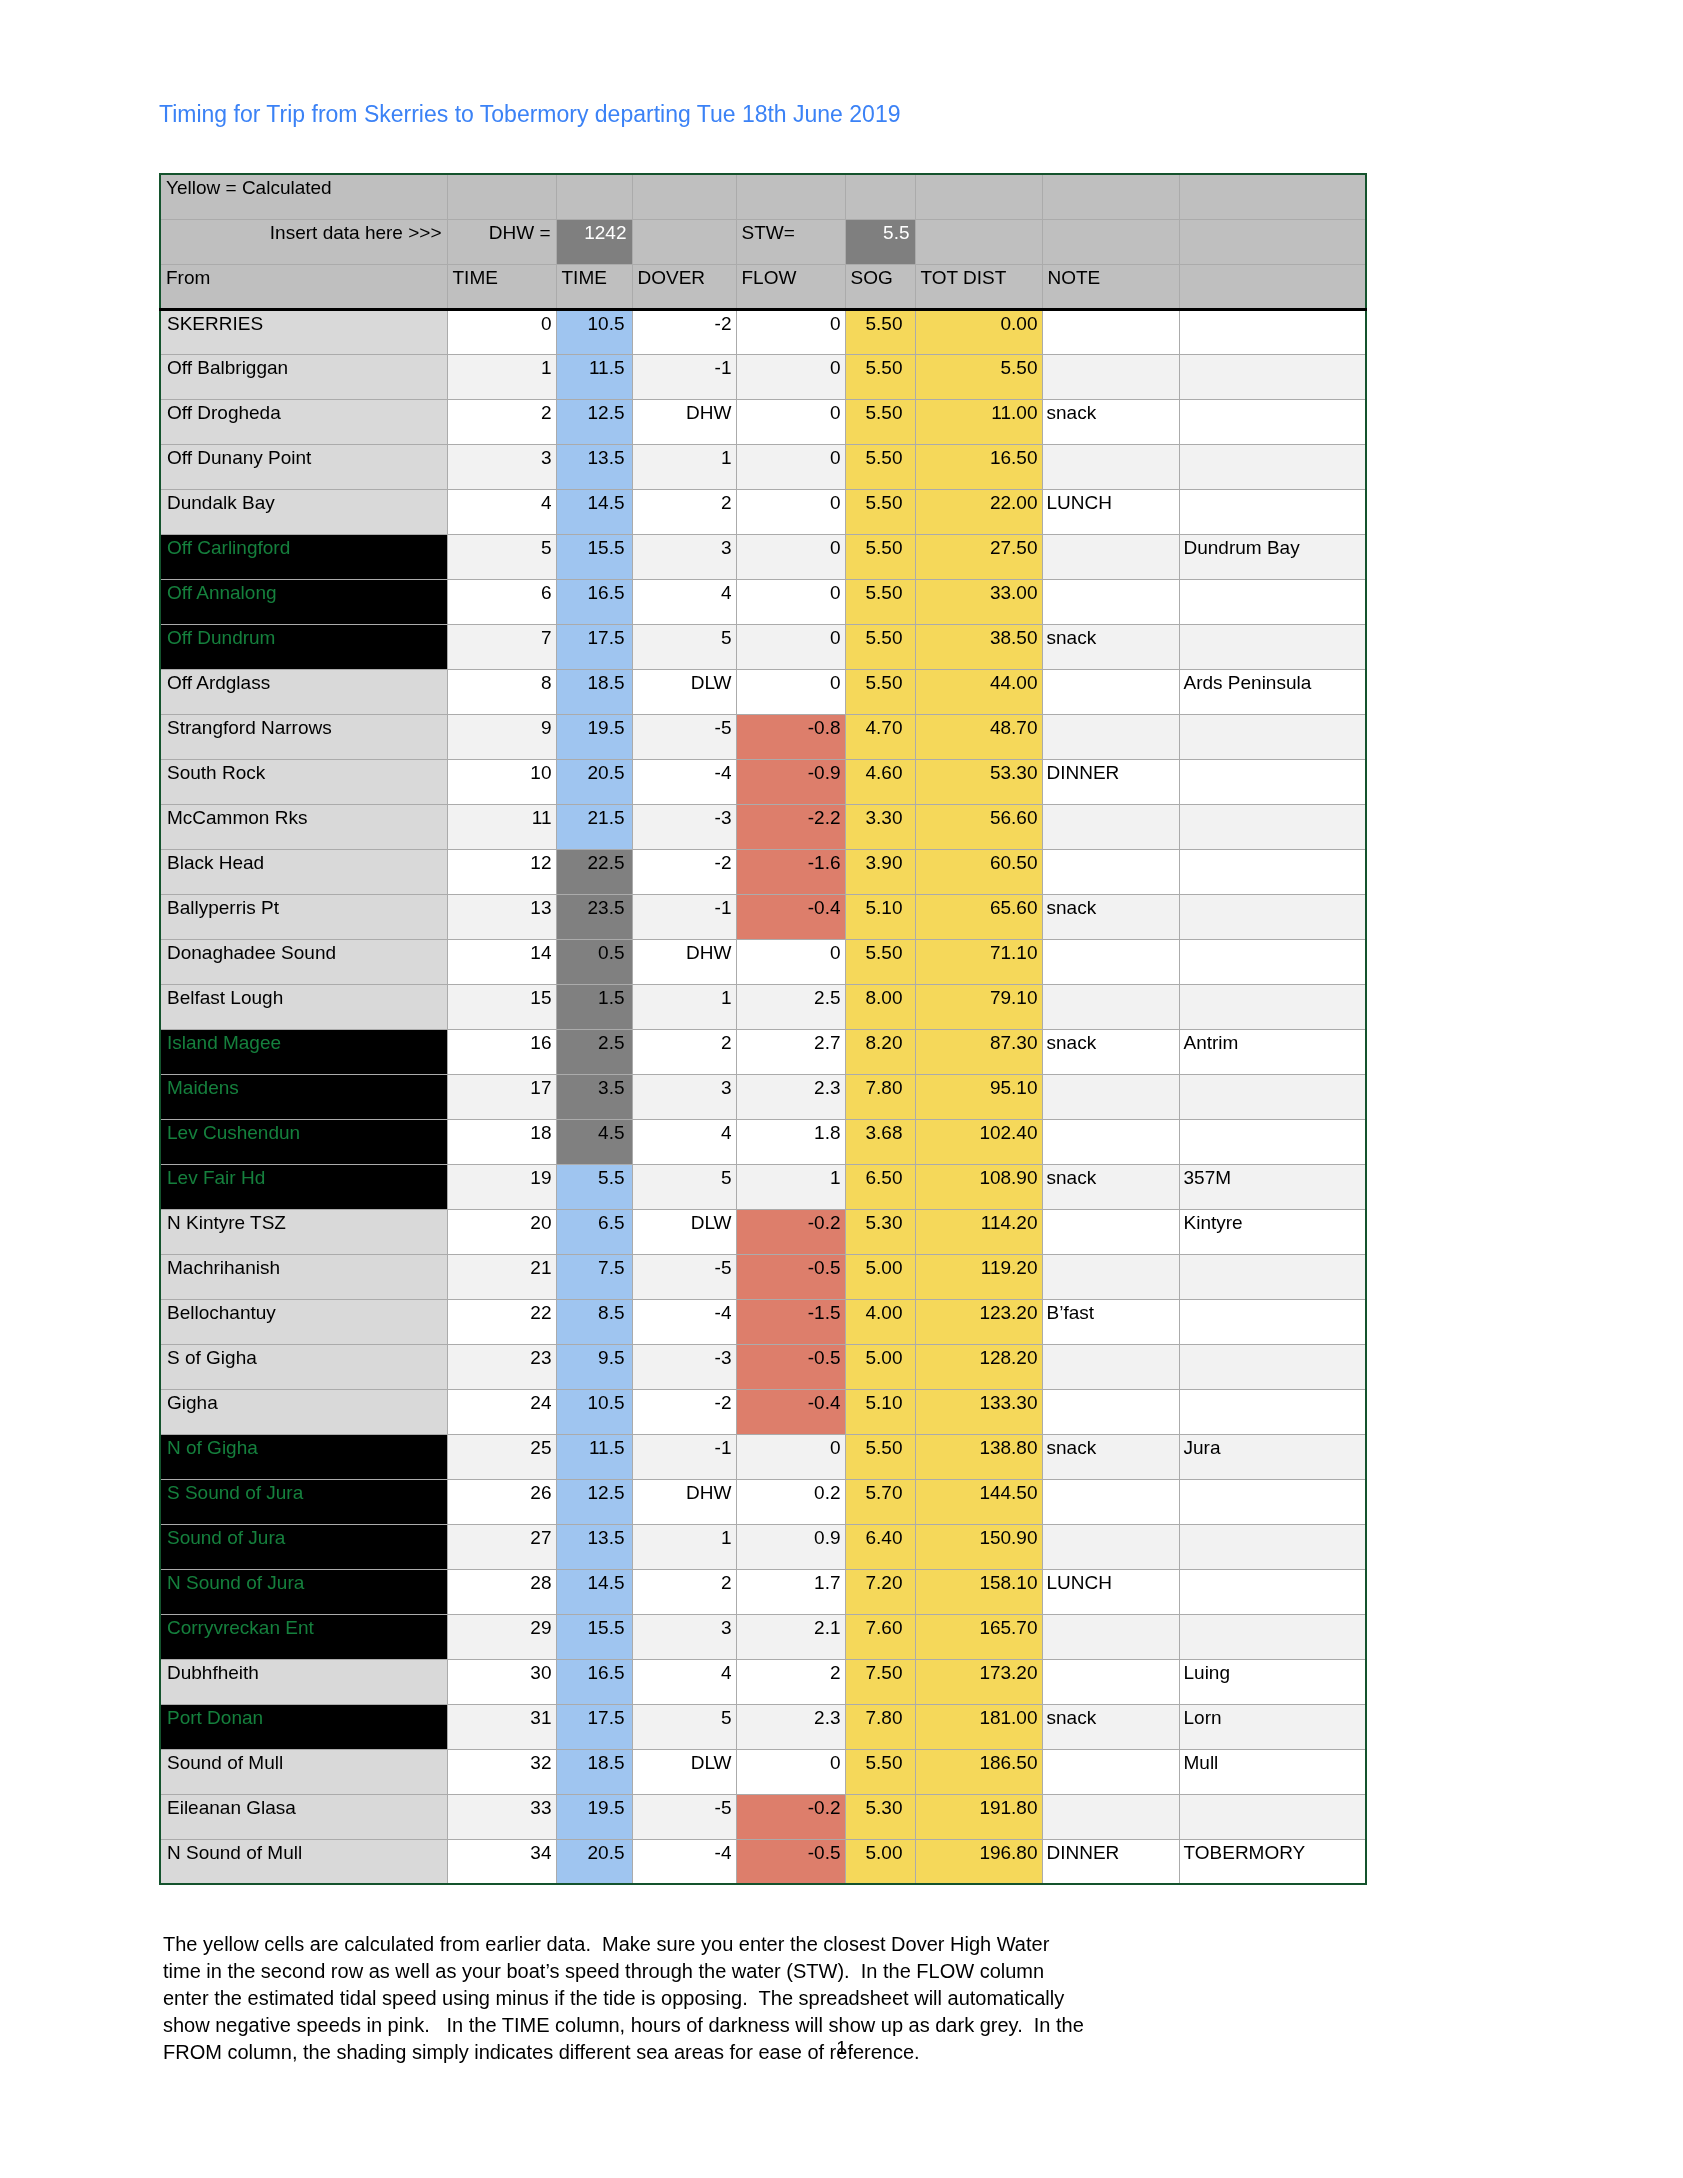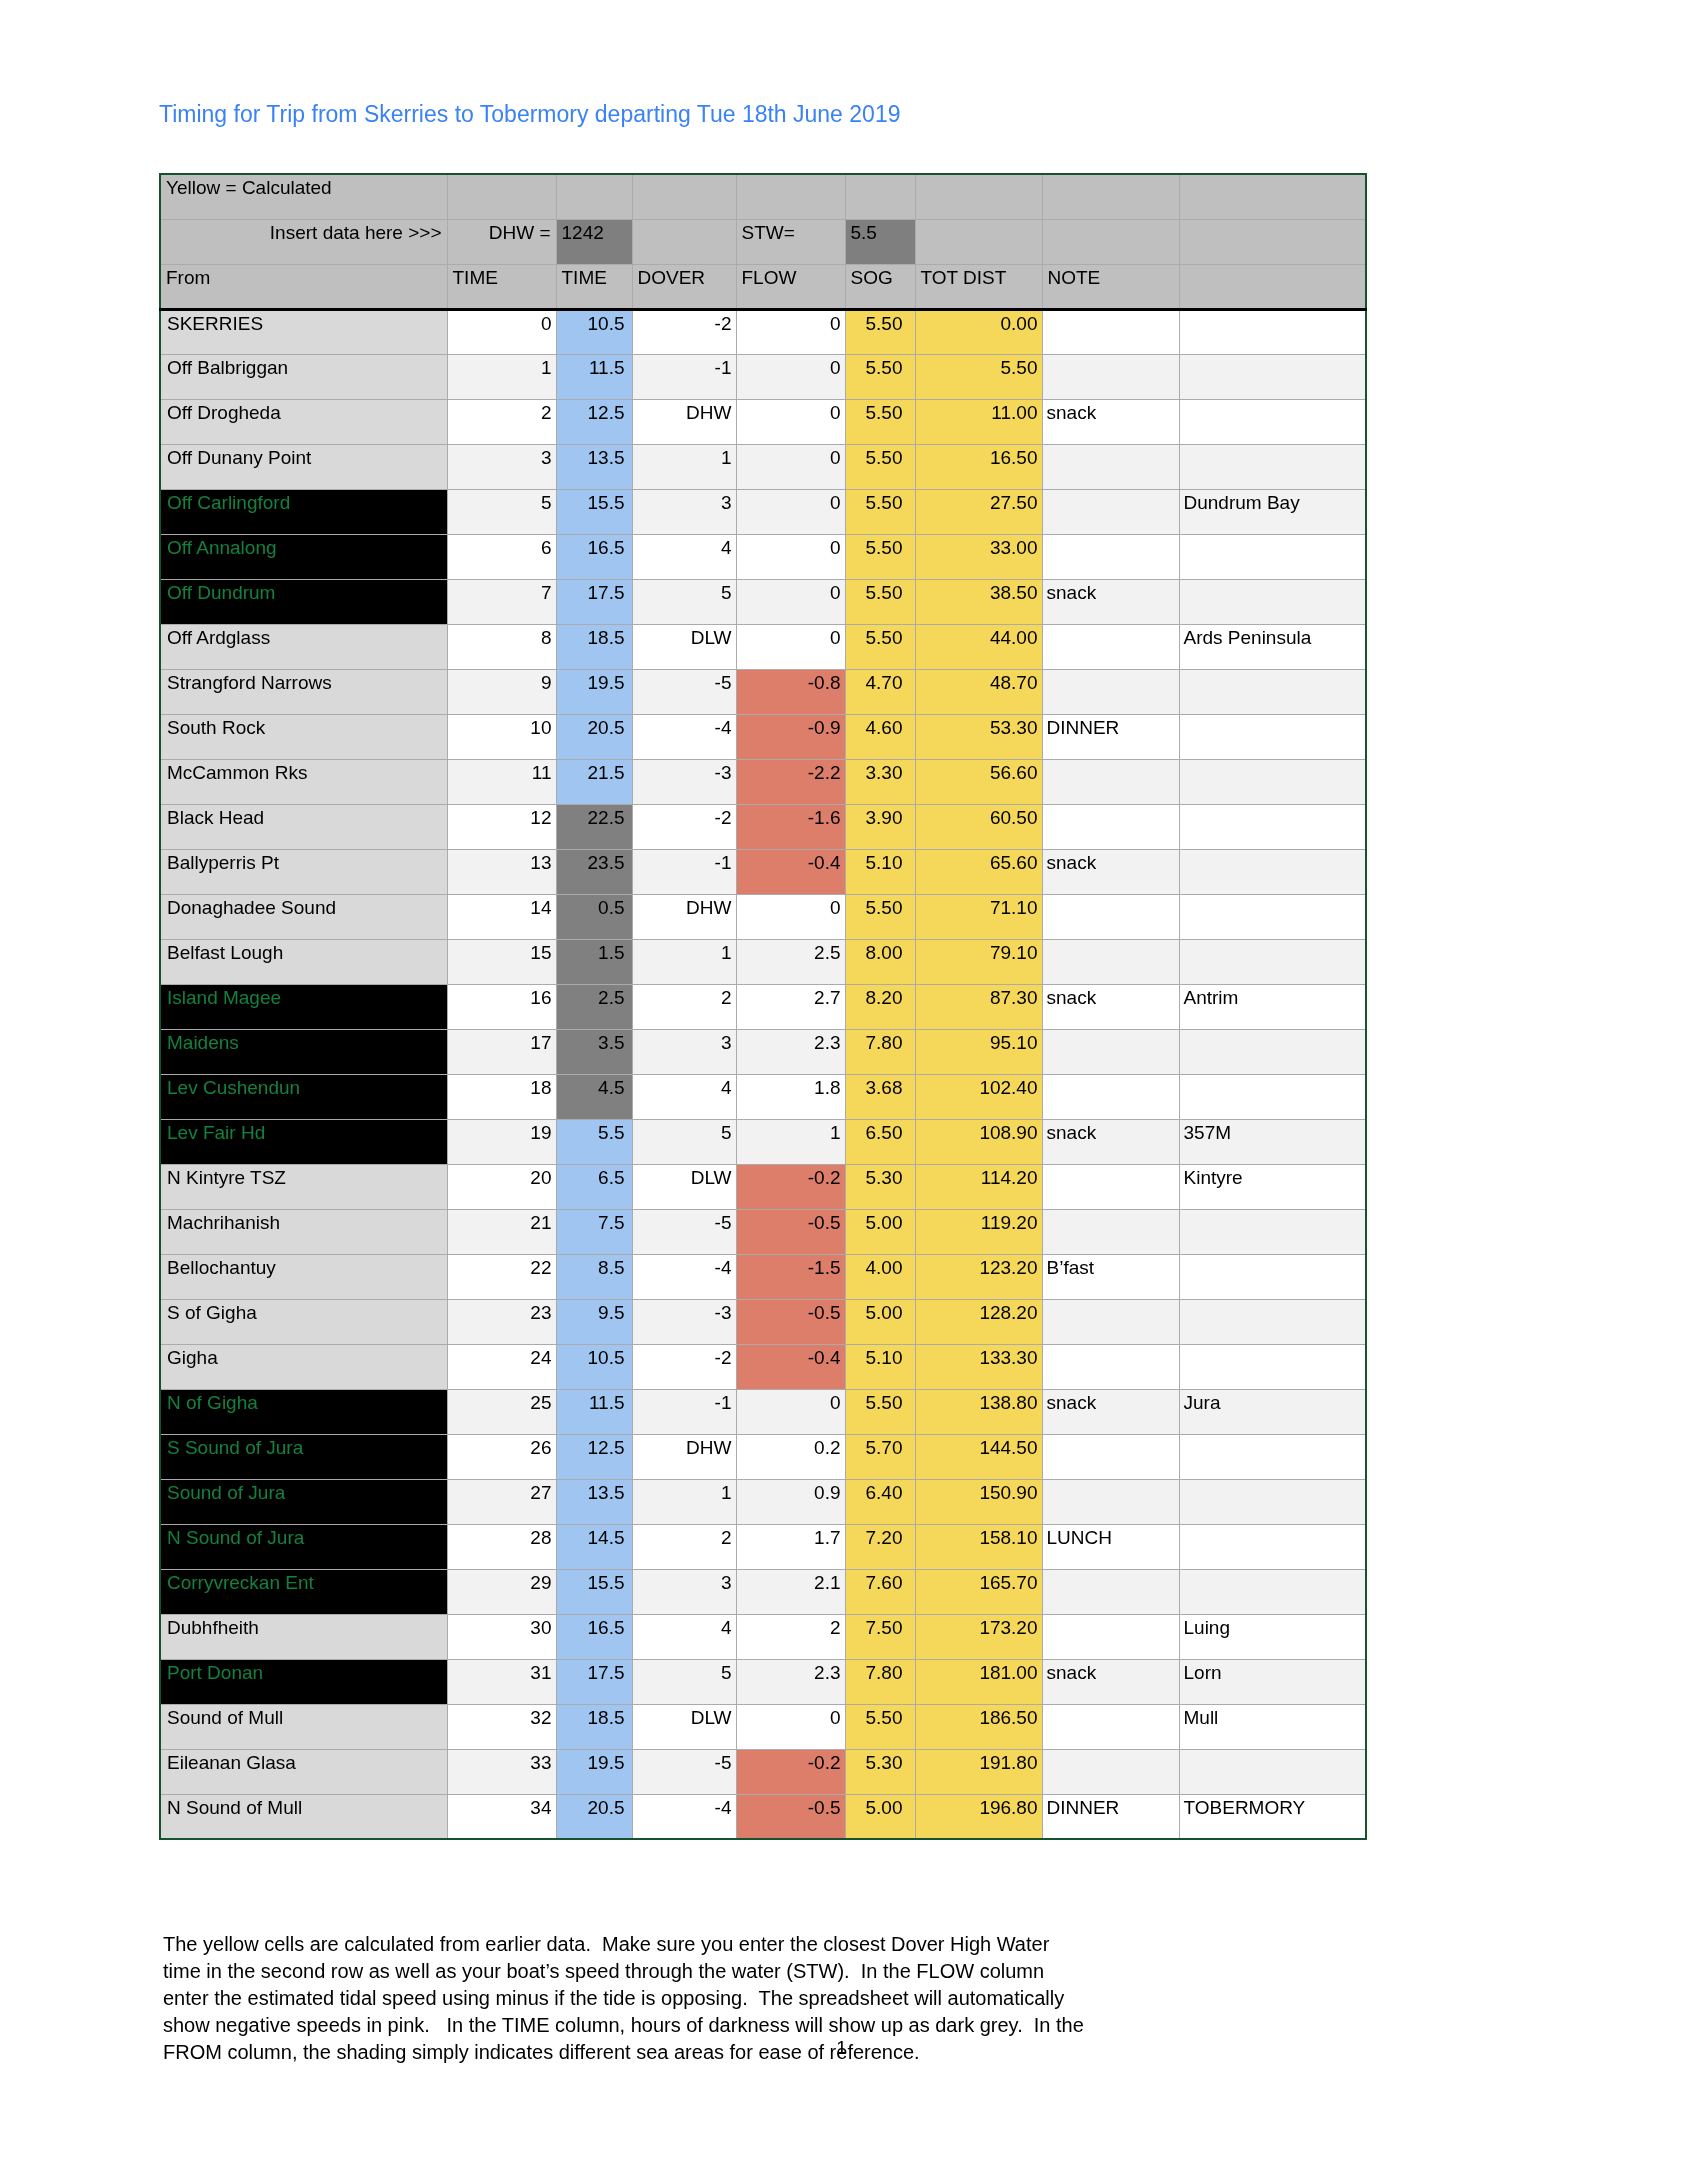--- a/index.html
+++ b/index.html
@@ -42,22 +42,22 @@
     white-space: nowrap;
     box-sizing: border-box;
   }
   tr { height: 45px; }
   
   .hdr { background: var(--hdr-grey); }
   tr.r-cols td { border-bottom: 3px solid #000; }
   .right { text-align: right; }
   .darkcell {
     background: var(--input-dark);
-    color: #000000;
-    text-align: left;
+    color: #ffffff;
+    text-align: right;
   }
   
   .c-from { background: var(--from-grey); padding-left: 6px; }
   .from-black { background: var(--from-black); color: #15803d; }
   .c-num { text-align: right; padding-right: 4px; background: #fff; }
   .c-text { text-align: left; padding-left: 4px; background: #fff; }
   .c-sog { text-align: right; padding-right: 12px; }
   .yellow { background: var(--yellow); }
   .c-time { text-align: right; padding-right: 7px; }
   .time-day { background: var(--time-blue); color: #000000; padding-left: 21px; }
@@ -172,20 +172,31 @@
     <td class="c-from">Off Dunany Point</td>
     <td class="c-num alt">3</td>
     <td class="c-time time-day">13.5</td>
     <td class="c-num alt">1</td>
     <td class="c-num alt">0</td>
     <td class="c-sog yellow">5.50</td>
     <td class="c-num yellow">16.50</td>
     <td class="c-text alt"></td>
     <td class="c-text alt"></td>
   </tr>
+      <tr class="even">
+    <td class="c-from">Dundalk Bay</td>
+    <td class="c-num alt">4</td>
+    <td class="c-time time-day">14.5</td>
+    <td class="c-num alt">2</td>
+    <td class="c-num alt">0</td>
+    <td class="c-sog yellow">5.50</td>
+    <td class="c-num yellow">22.00</td>
+    <td class="c-text alt">LUNCH</td>
+    <td class="c-text alt"></td>
+  </tr>
       <tr class="odd">
     <td class="c-from from-black">Off Carlingford</td>
     <td class="c-num alt">5</td>
     <td class="c-time time-day">15.5</td>
     <td class="c-num alt">3</td>
     <td class="c-num alt">0</td>
     <td class="c-sog yellow">5.50</td>
     <td class="c-num yellow">27.50</td>
     <td class="c-text alt"></td>
     <td class="c-text alt">Dundrum Bay</td>

